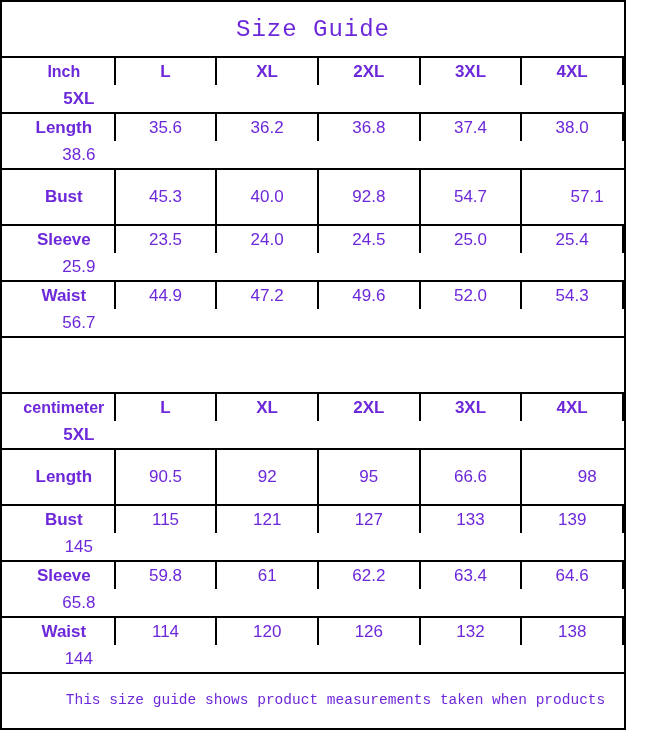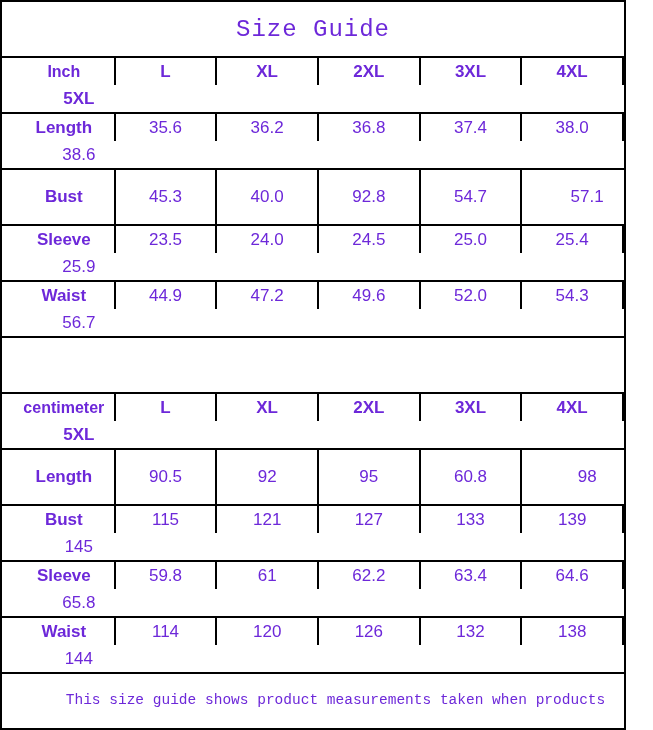--- a/index.html
+++ b/index.html
@@ -130,21 +130,21 @@
     <div class="cell head">3XL</div>
     <div class="cell head">4XL</div>
     <div class="cell head">5XL</div>
   </div>
 
   <div class="grid-row">
     <div class="cell head">Length</div>
     <div class="cell">90.5</div>
     <div class="cell">92</div>
     <div class="cell">95</div>
-    <div class="cell">60.8</div>
+    <div class="cell">66.6</div>
     <div class="cell">98</div>
   </div>
 
   <div class="grid-row">
     <div class="cell head">Bust</div>
     <div class="cell">115</div>
     <div class="cell">121</div>
     <div class="cell">127</div>
     <div class="cell">133</div>
     <div class="cell">139</div>

